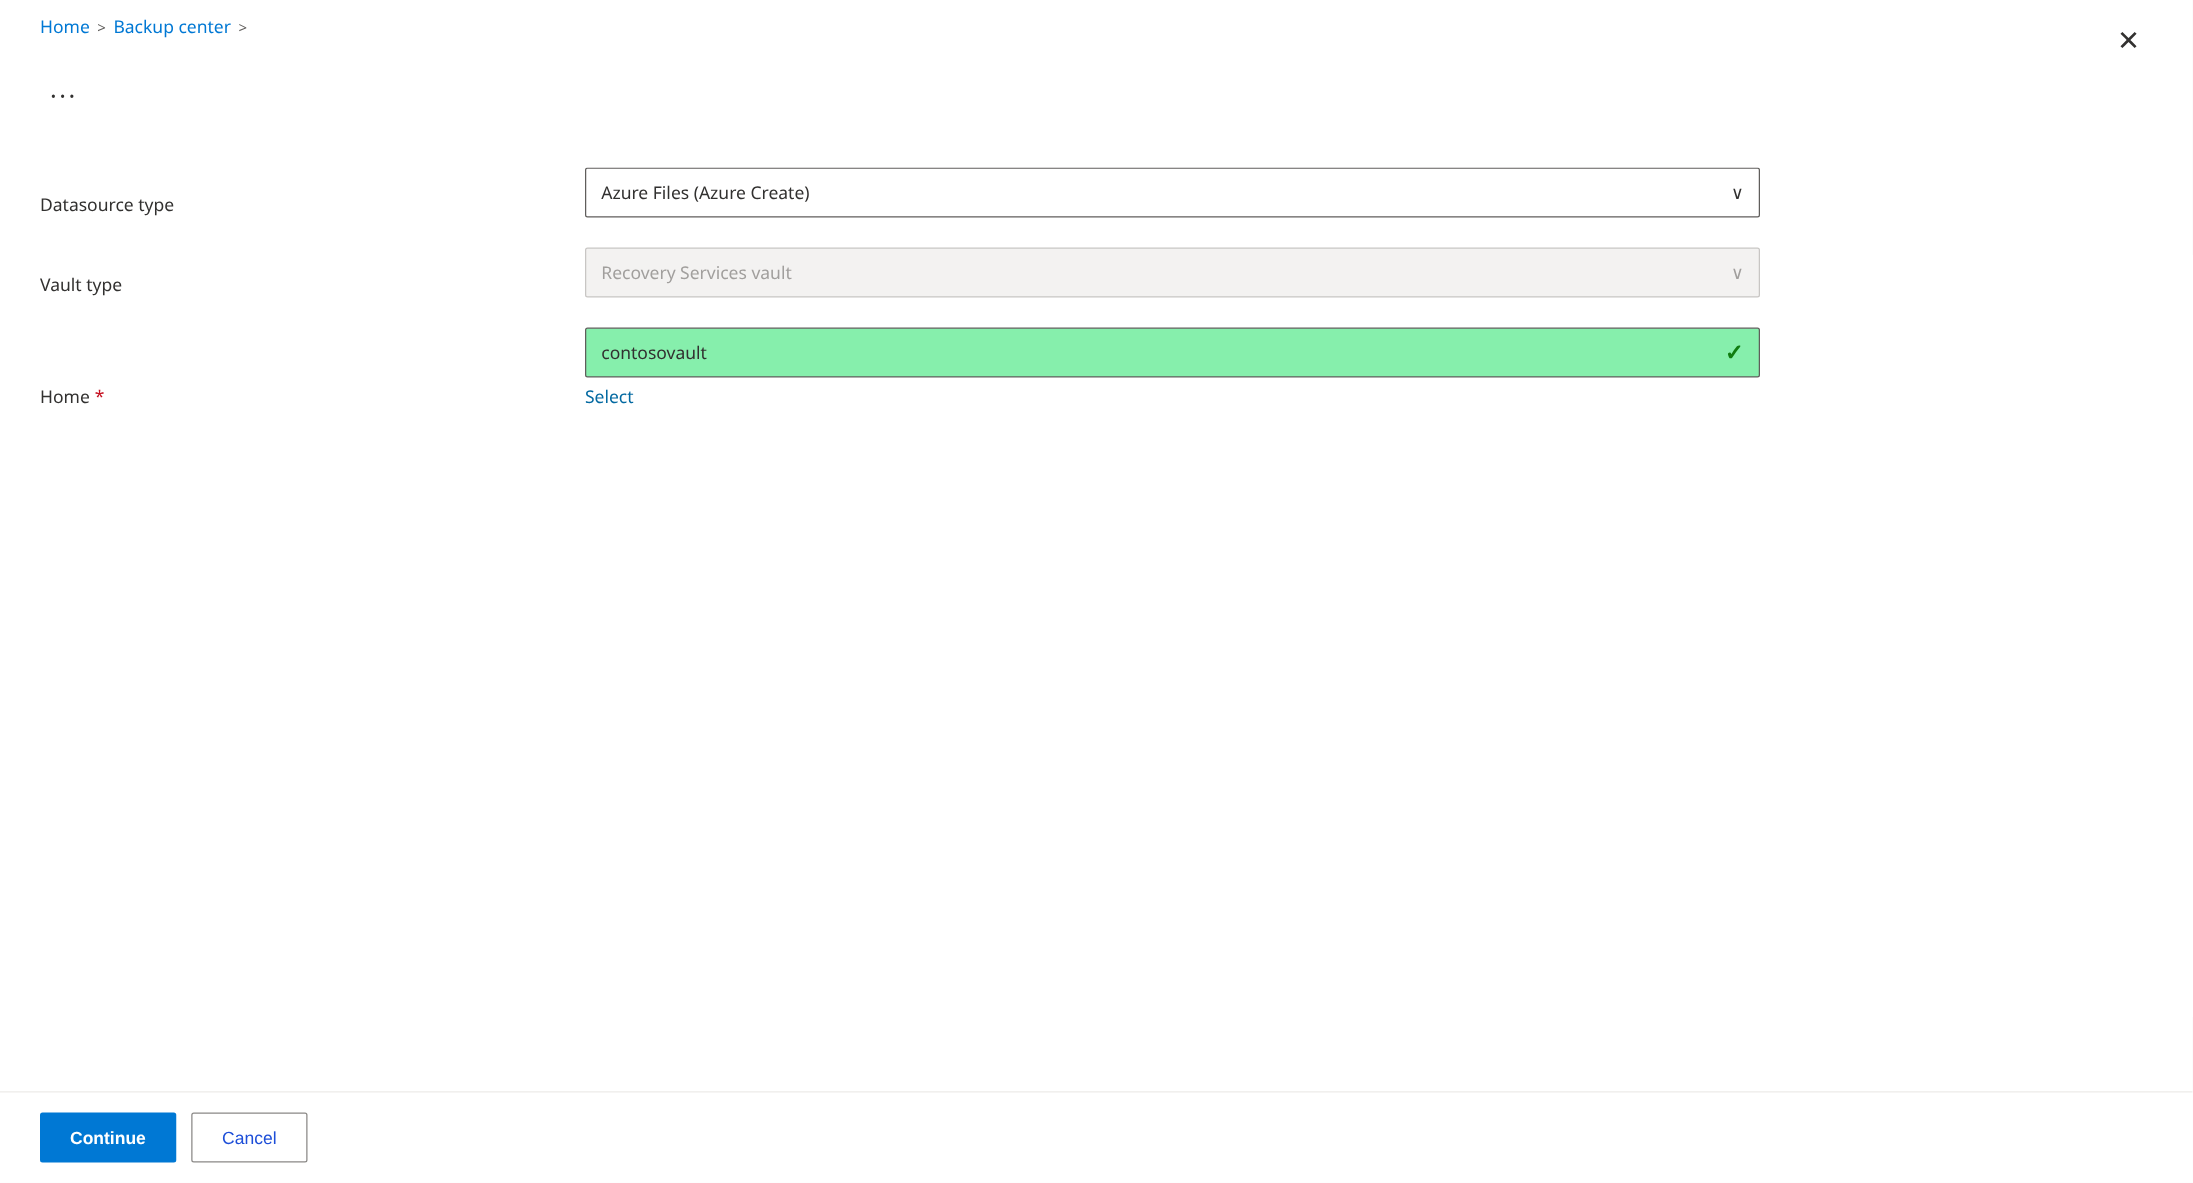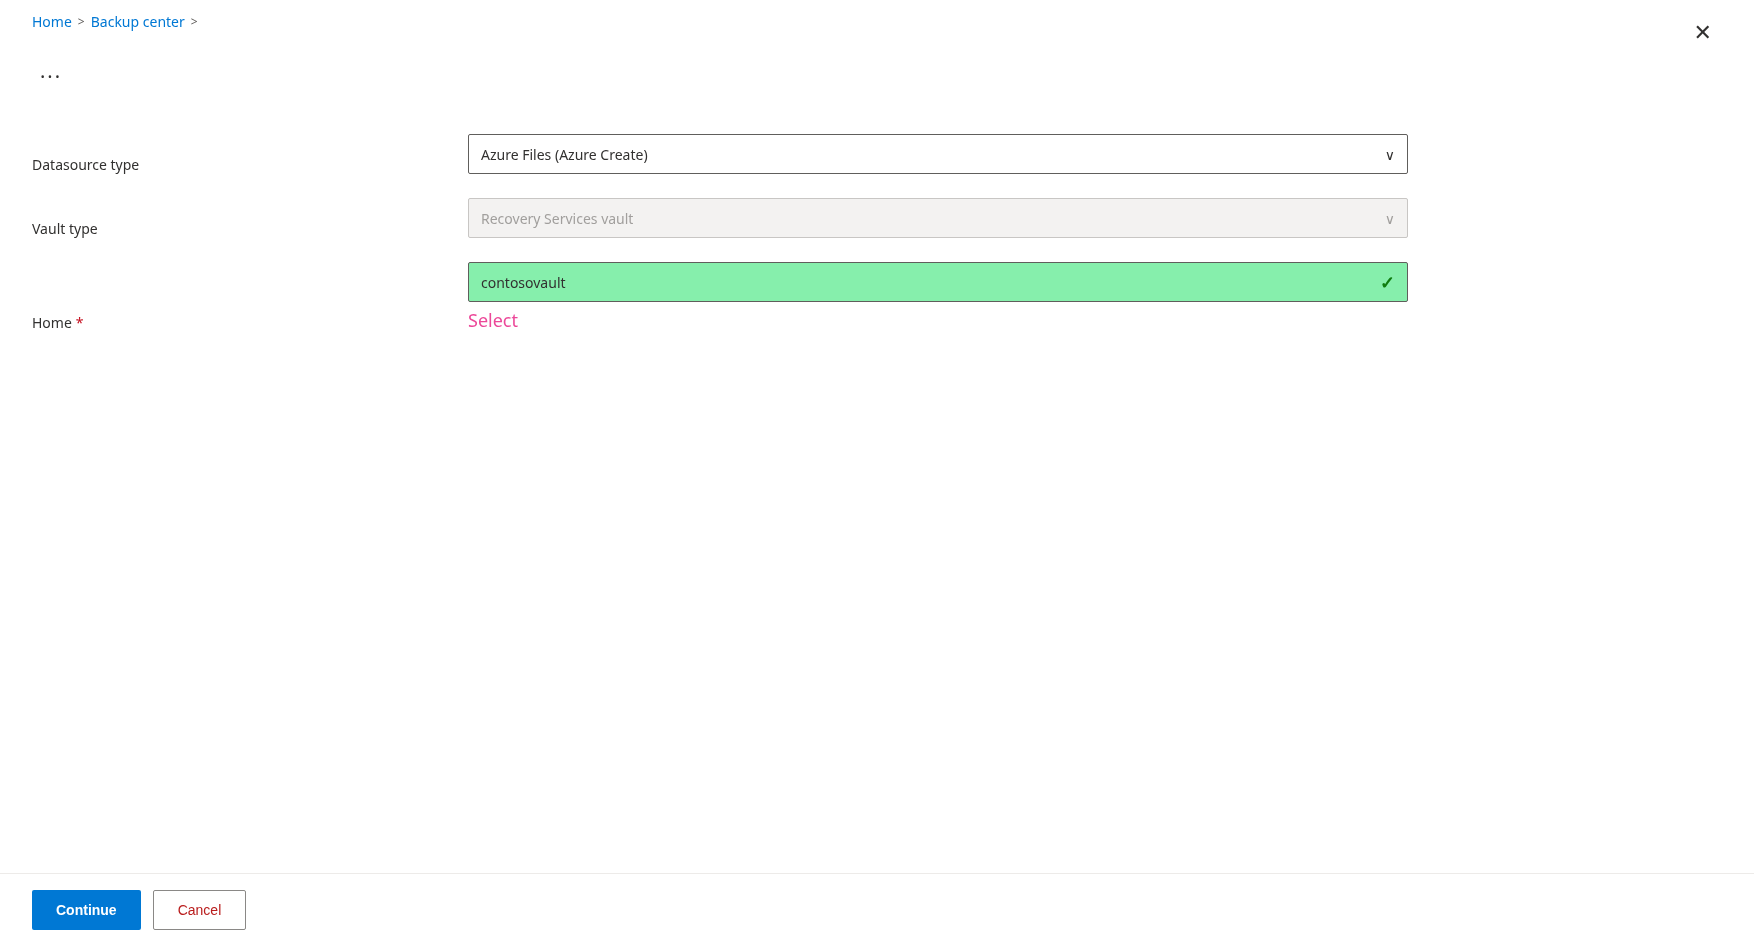--- a/index.html
+++ b/index.html
@@ -141,22 +141,22 @@
       justify-content: space-between;
       font-size: 14px;
       color: #323130;
     }
     .checkmark-icon {
       color: #107c10;
       font-size: 18px;
       font-weight: 600;
     }
     .select-link {
-      color: #ec4899;
-      font-size: 18px;
+      color: #0369a1;
+      font-size: 14px;
       cursor: pointer;
       text-decoration: none;
       display: inline-block;
     }
     .footer {
       border-top: 1px solid #edebe9;
       padding: 16px 32px;
       display: flex;
       align-items: center;
       gap: 12px;
@@ -168,21 +168,21 @@
       border: none;
       padding: 0 24px;
       height: 40px;
       font-size: 14px;
       font-weight: 600;
       border-radius: 2px;
       cursor: pointer;
     }
     .btn-cancel {
       background: #ffffff;
-      color: #b91c1c;
+      color: #1d4ed8;
       border: 1px solid #8a8886;
       padding: 0 24px;
       height: 40px;
       font-size: 14px;
       border-radius: 2px;
       cursor: pointer;
     }
   </style>
 </head>
 <body>

